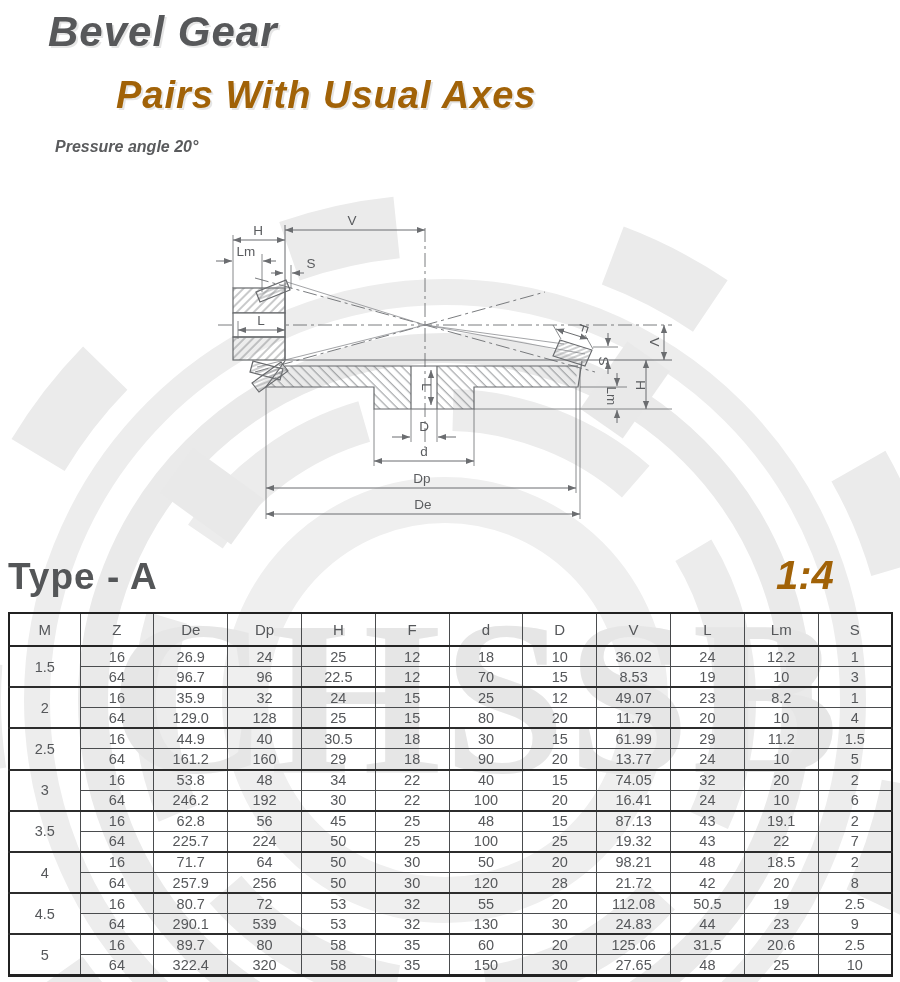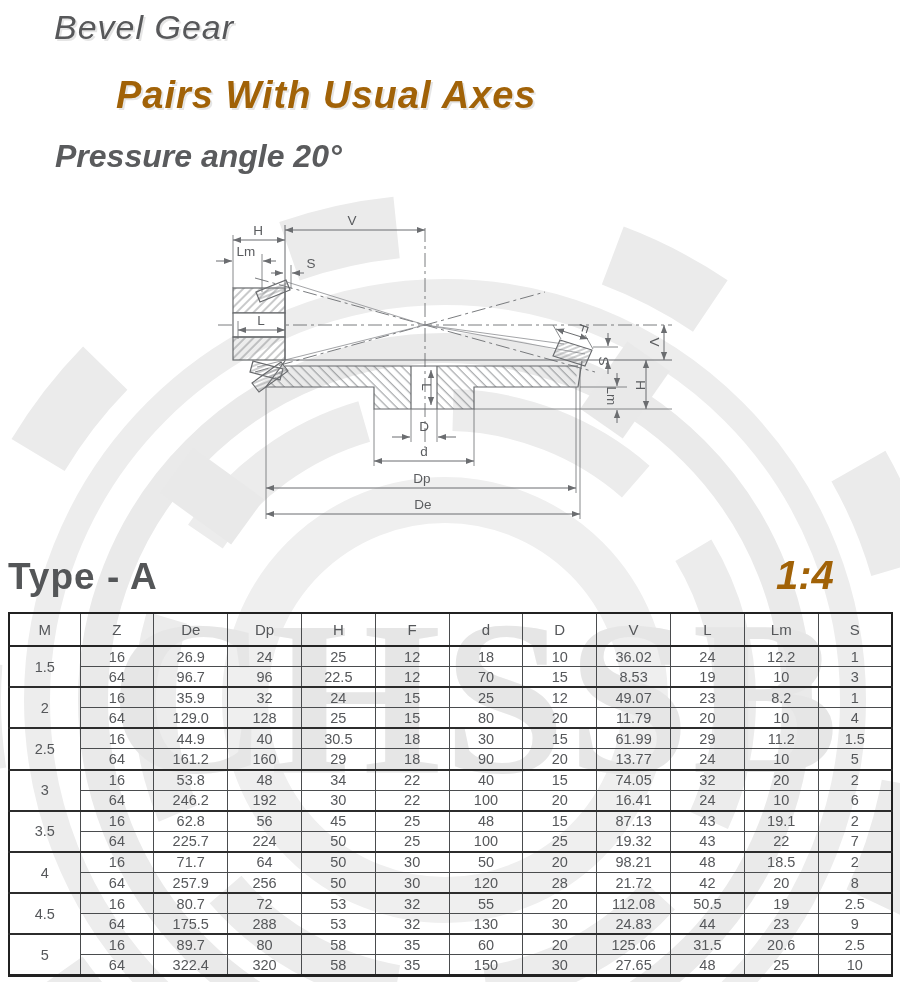--- a/index.html
+++ b/index.html
@@ -2,25 +2,25 @@
 <html><head>
 <meta charset="utf-8">
 <style>
   html,body{margin:0;padding:0;}
   body{
     width:900px;height:982px;position:relative;overflow:hidden;
     background:#ffffff;font-family:"Liberation Sans",sans-serif;
   }
   .layer{position:absolute;}
   
-  .title1{left:54px;top:8px;font-size:34px;font-weight:normal;font-style:italic;
+  .title1{left:48px;top:8px;font-size:42px;font-weight:bold;font-style:italic;
     color:#57585a;letter-spacing:1px;text-shadow:2px 2px 0 rgba(0,0,0,0.10);white-space:nowrap;}
   .title2{left:116px;top:74px;font-size:38px;font-weight:bold;font-style:italic;
     color:#a16207;letter-spacing:1px;text-shadow:2px 2px 0 rgba(0,0,0,0.10);white-space:nowrap;}
-  .subtitle{left:55px;top:138px;font-size:32px;font-weight:bold;font-style:italic;
+  .subtitle{left:55px;top:138px;font-size:16px;font-weight:bold;font-style:italic;
     color:#5a5b5d;white-space:nowrap;}
   .type-label{left:8px;top:556px;font-size:37px;font-weight:bold;color:#545658;
     letter-spacing:1px;white-space:nowrap;}
   .ratio-label{left:776px;top:553px;font-size:40px;font-weight:bold;font-style:italic;
     color:#a16207;white-space:nowrap;}
   
   #watermark{left:0;top:0;z-index:0;}
   
   #drawing{left:180px;top:195px;z-index:2;}
   
@@ -382,22 +382,22 @@
         <td>32</td>
         <td>55</td>
         <td>20</td>
         <td>112.08</td>
         <td>50.5</td>
         <td>19</td>
         <td>2.5</td>
       </tr>
       <tr class="sub-row">
         <td>64</td>
-        <td>175.5</td>
-        <td>288</td>
+        <td>290.1</td>
+        <td>539</td>
         <td>53</td>
         <td>32</td>
         <td>130</td>
         <td>30</td>
         <td>24.83</td>
         <td>44</td>
         <td>23</td>
         <td>9</td>
       </tr>
       <tr class="group-start">

